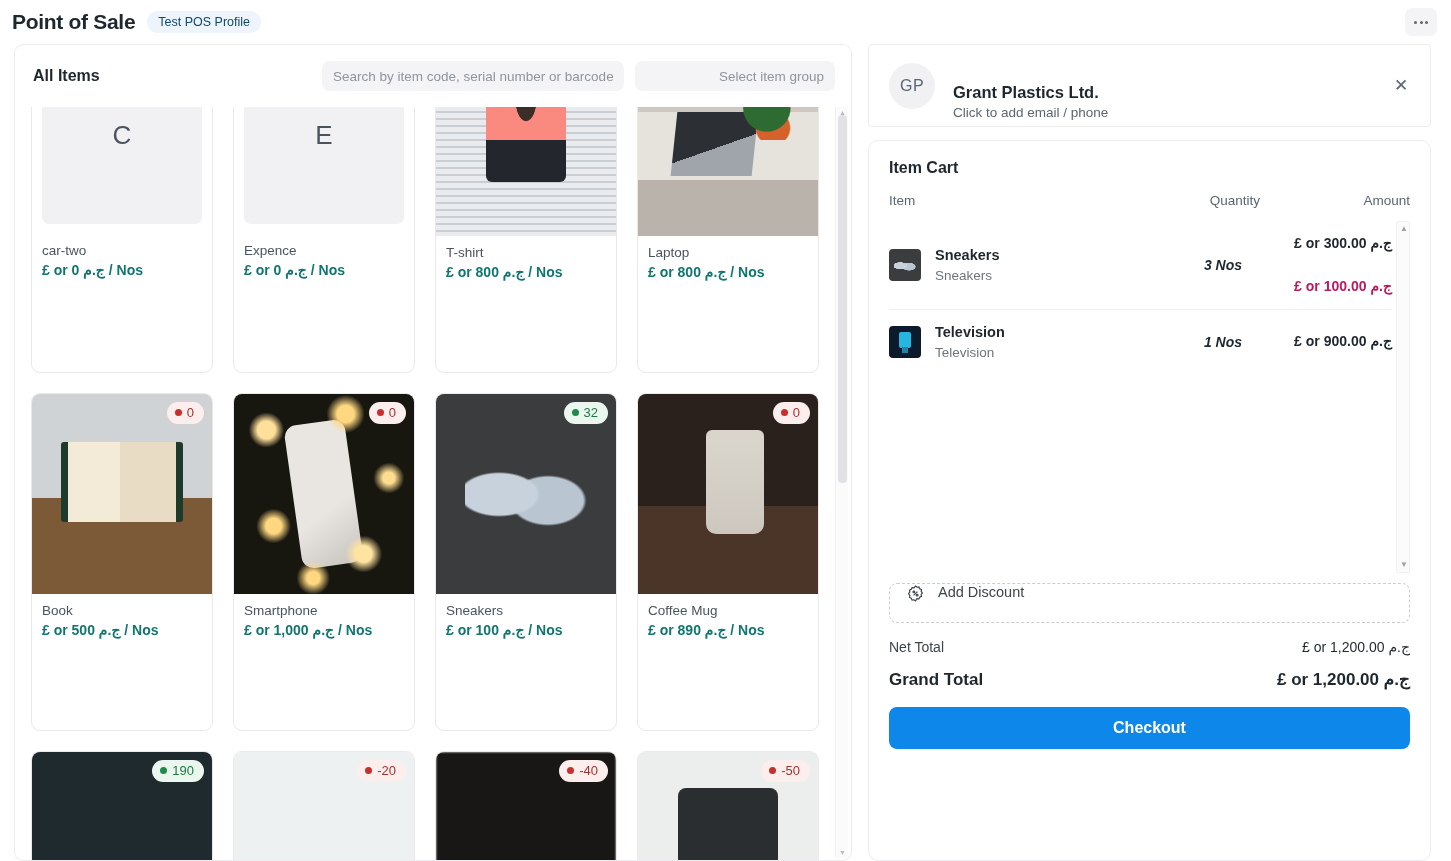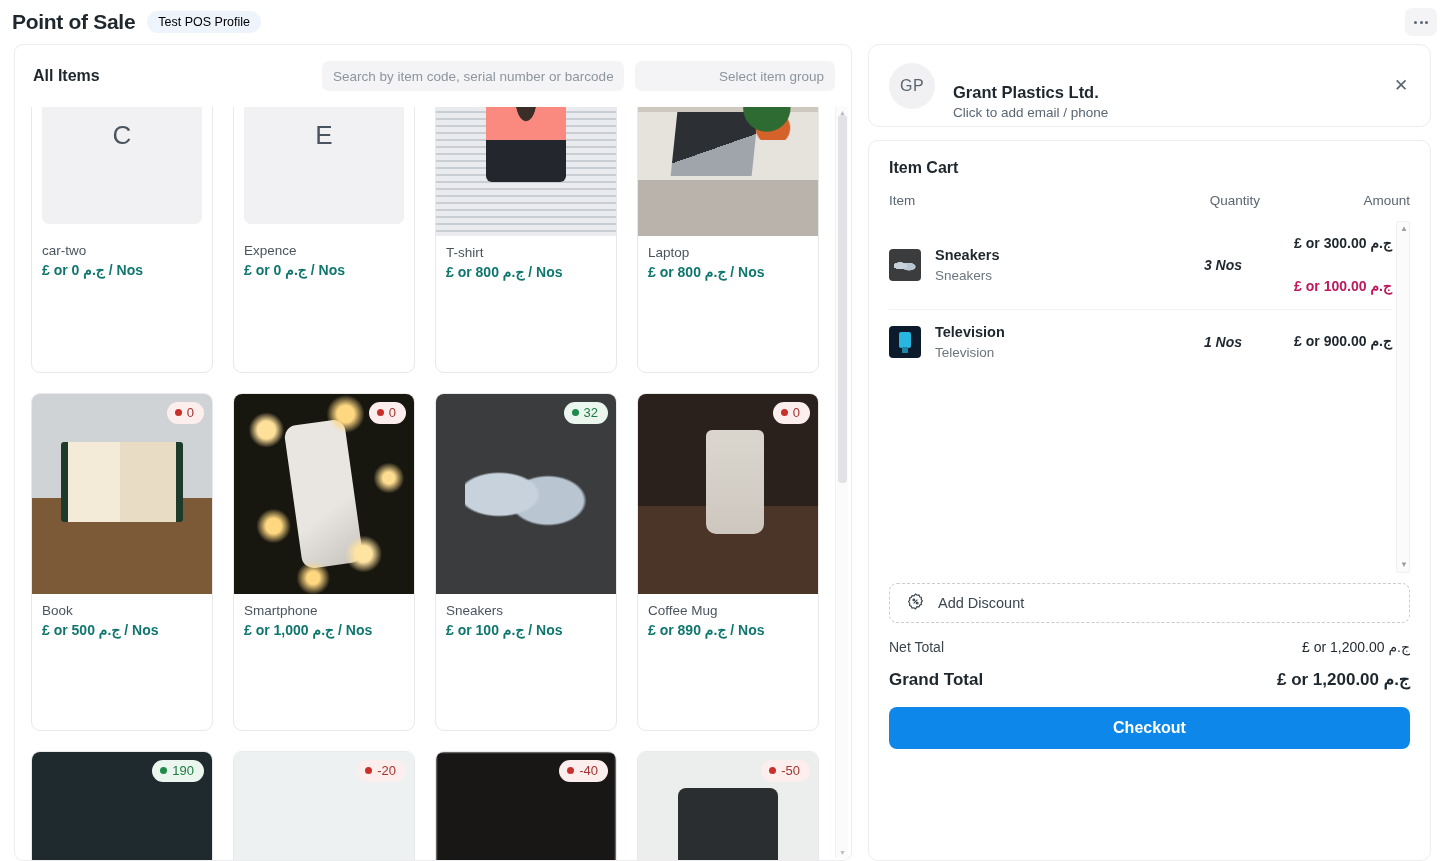--- a/index.html
+++ b/index.html
@@ -21,21 +21,21 @@
   }
   .page-title {
     font-size: 21px;
     font-weight: 700;
     letter-spacing: -0.3px;
     color: #1f272e;
   }
   .profile-pill {
     margin-left: 12px;
     background: #eef4fb;
-    color: #000000;
+    color: #0c4a6e;
     font-size: 12.5px;
     font-weight: 500;
     padding: 5px 11px;
     border-radius: 11px;
     line-height: 1;
   }
   .topbar-spacer { flex: 1; }
   .menu-btn {
     width: 32px; height: 28px;
     border-radius: 7px;
@@ -282,21 +282,21 @@
   
   .cart-panel {
     width: 563px;
     display: flex;
     flex-direction: column;
     gap: 13px;
   }
   .customer-card {
     background: #ffffff;
     border: 1px solid #ededf0;
-    border-radius: 11px;
+    border-radius: 4px;
     height: 83px;
     display: flex;
     align-items: center;
     padding: 0 18px 0 20px;
     cursor: pointer;
   }
   .avatar {
     width: 46px; height: 46px; border-radius: 50%;
     background: #f1f1f3;
     display: flex; align-items: center; justify-content: center;
@@ -381,21 +381,21 @@
   }
   .cart-sb-arrow.top { top: 3px; }
   .cart-sb-arrow.bottom { bottom: 3px; }
 
   .discount-btn {
     margin-top: 10px;
     height: 40px;
     border: 1px dashed #c9ccd1;
     border-radius: 8px;
     display: flex;
-    align-items: center;
+    align-items: flex-start;
     padding: 0 16px;
     gap: 13px;
     cursor: pointer;
     font-size: 14.5px;
     color: #3b454e;
     flex-shrink: 0;
   }
 
   .totals { margin-top: 12px; flex-shrink: 0; }
   .total-row {

